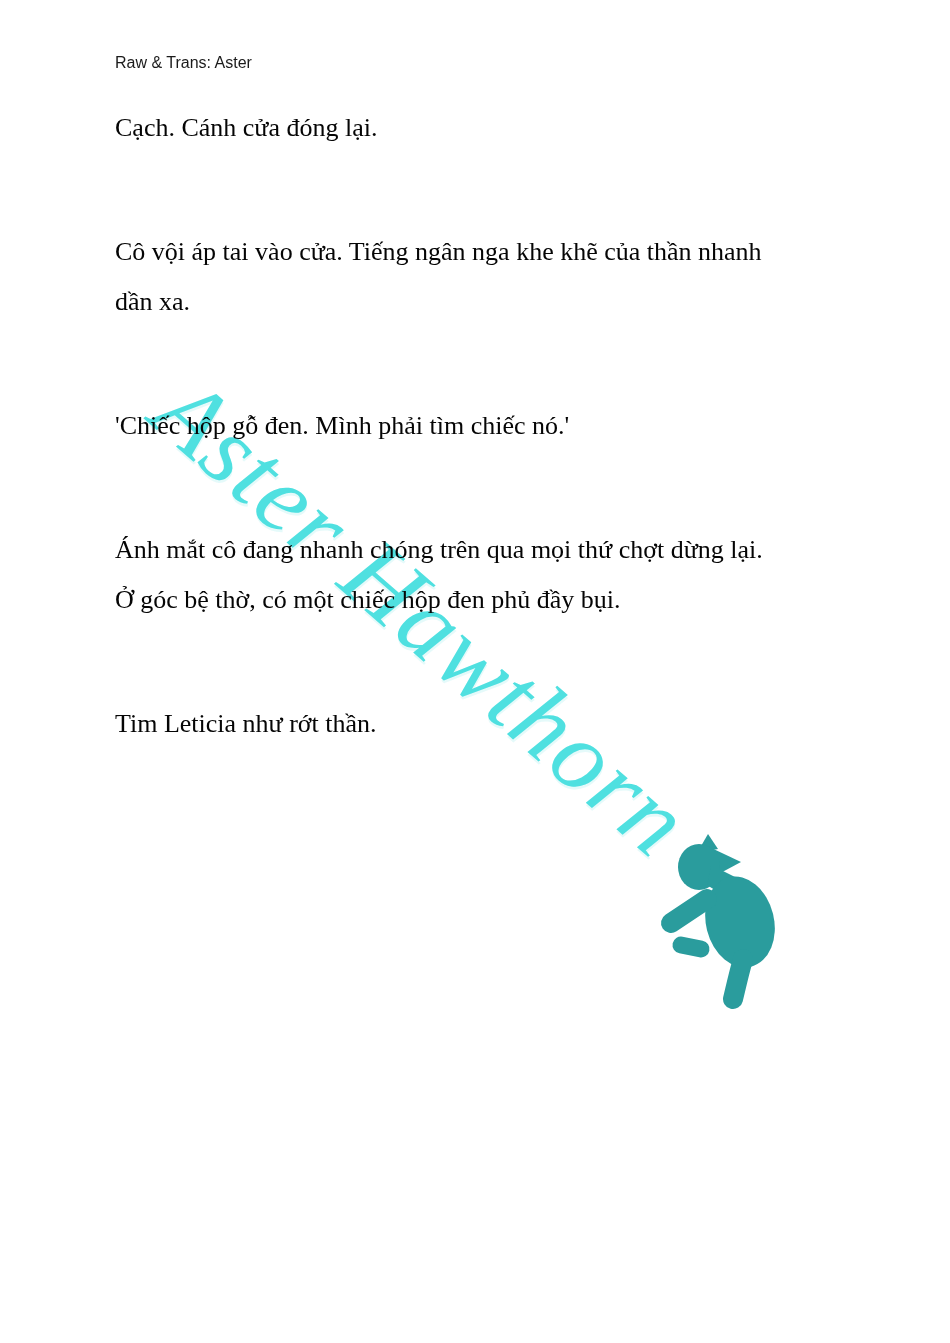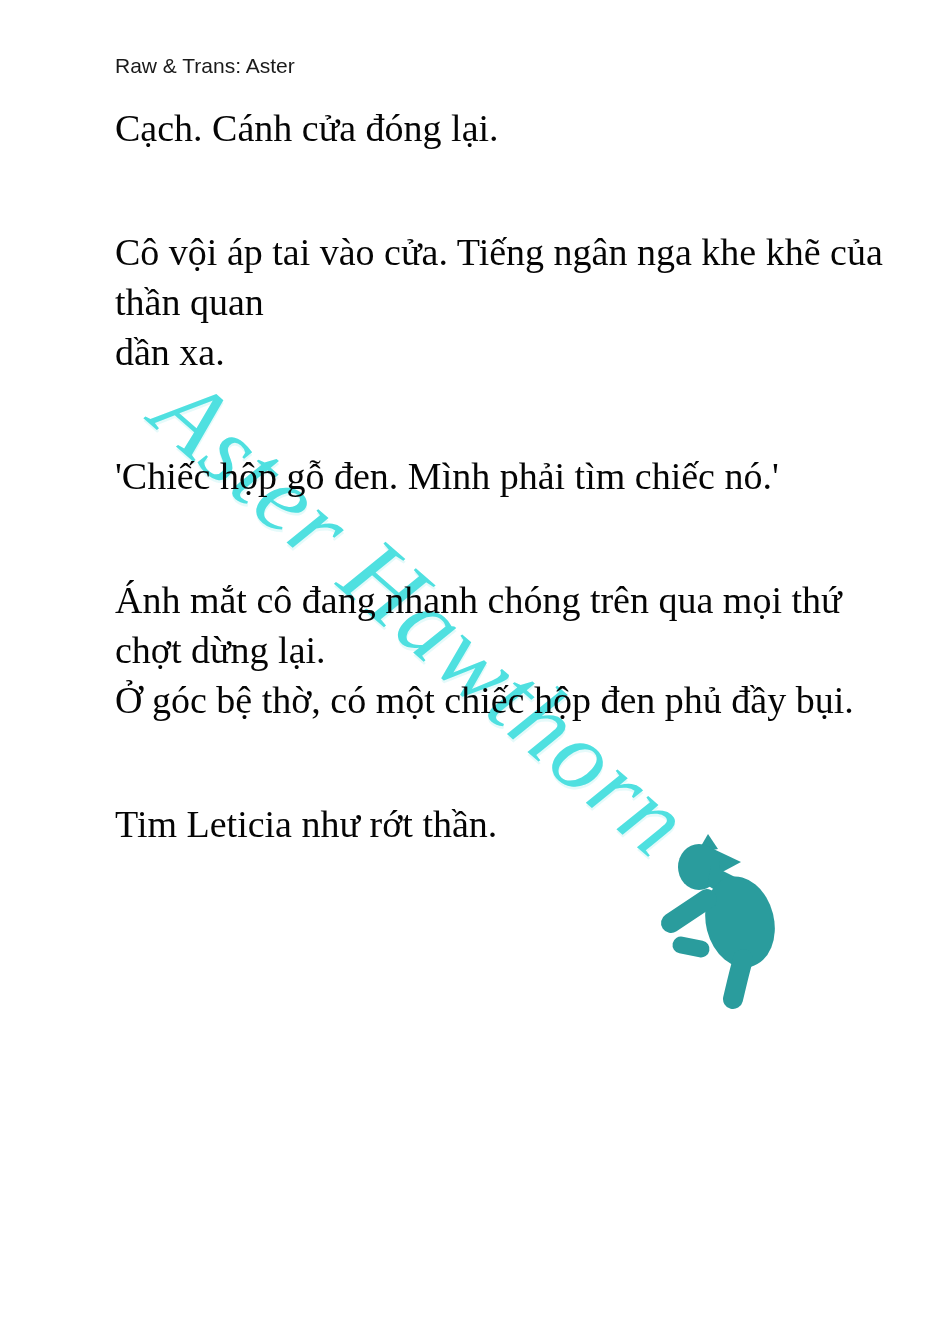--- a/index.html
+++ b/index.html
@@ -9,36 +9,36 @@
     height: 1343px;
     background: #ffffff;
     overflow: hidden;
     font-family: "Liberation Serif", serif;
   }
   .credit {
     position: absolute;
     left: 115px;
     top: 54px;
     font-family: "Liberation Sans", sans-serif;
-    font-size: 21px;
+    font-size: 16px;
     color: #1a1a1a;
     z-index: 3;
     white-space: nowrap;
   }
   .content {
     position: absolute;
     left: 115px;
     top: 103px;
     width: 800px;
     z-index: 2;
     color: #050505;
   }
   .content p {
     margin: 0 0 74px 0;
-    font-size: 38px;
+    font-size: 26px;
     line-height: 50px;
     white-space: pre-line; 
   }
   .watermark {
     position: absolute;
     left: 202px;
     top: 359px;
     z-index: 1;
     font-family: "Liberation Serif", serif;
     font-style: italic;
@@ -80,21 +80,21 @@
       <line x1="52" y1="66" x2="16" y2="90" stroke-width="20"></line>
       <line x1="46" y1="116" x2="26" y2="112" stroke-width="17"></line>
       <path d="M88,126 C83,144 80,158 78,166" stroke-width="20"></path>
     </g>
   </svg>
 
   <div class="credit">Raw &amp; Trans: Aster</div>
 
   <div class="content">
     <p>Cạch. Cánh cửa đóng lại.</p>
-    <p>Cô vội áp tai vào cửa. Tiếng ngân nga khe khẽ của thần quan
+    <p>Cô vội áp tai vào cửa. Tiếng ngân nga khe khẽ của thần nhanh
 dần xa.</p>
     <p>'Chiếc hộp gỗ đen. Mình phải tìm chiếc nó.'</p>
     <p>Ánh mắt cô đang nhanh chóng trên qua mọi thứ chợt dừng lại.
 Ở góc bệ thờ, có một chiếc hộp đen phủ đầy bụi.</p>
     <p>Tim Leticia như rớt thần.</p>
   </div>
 
 </div>
 
 </body></html>

